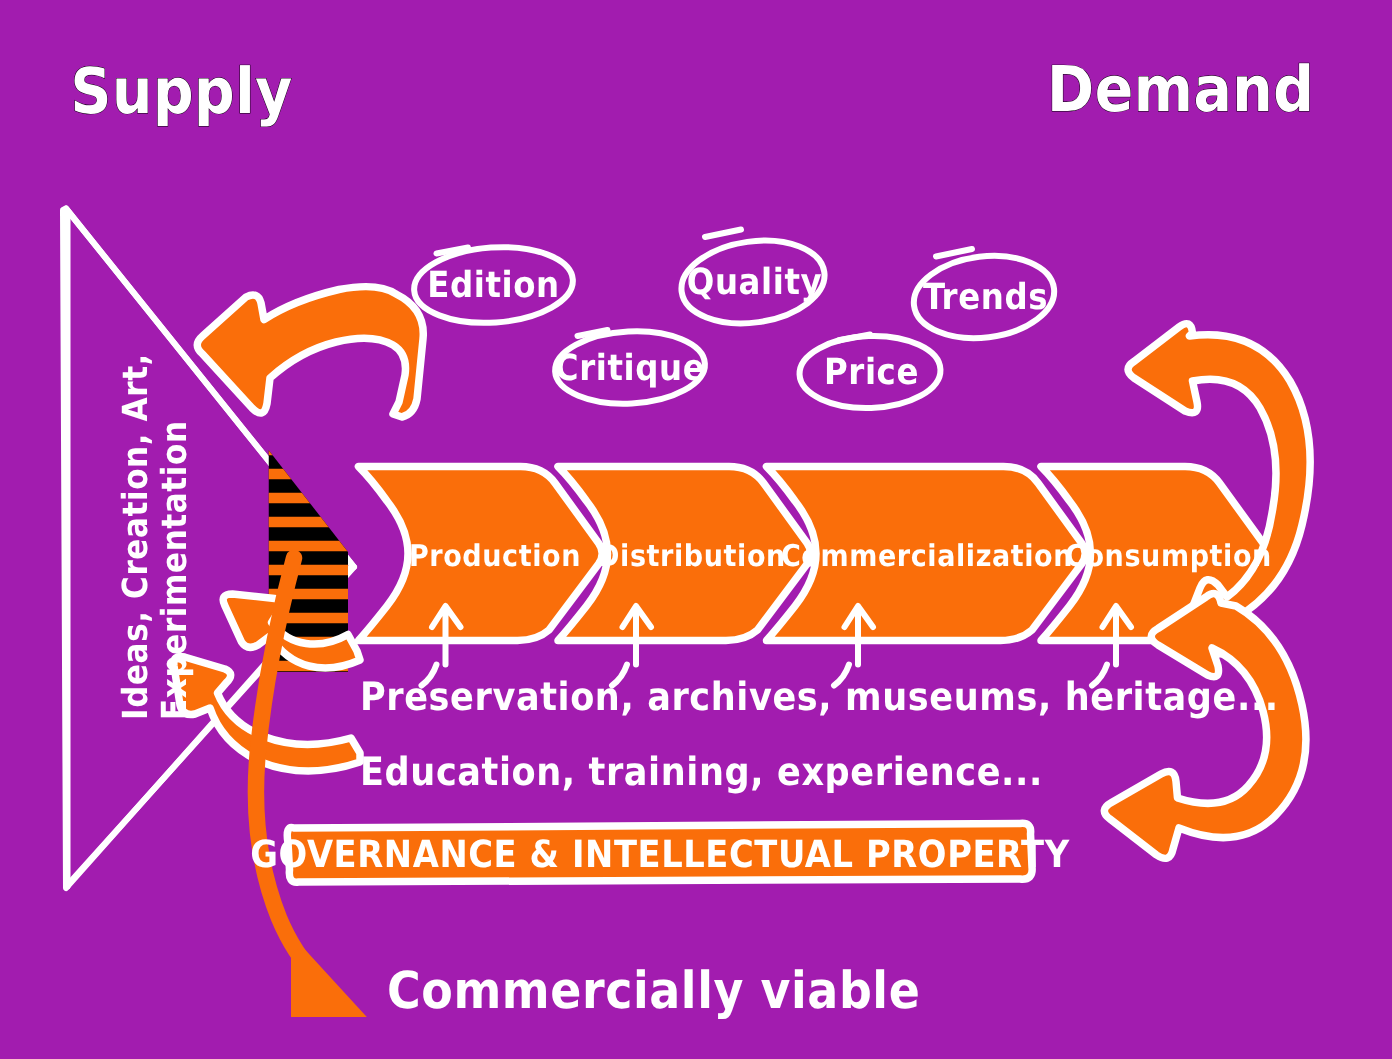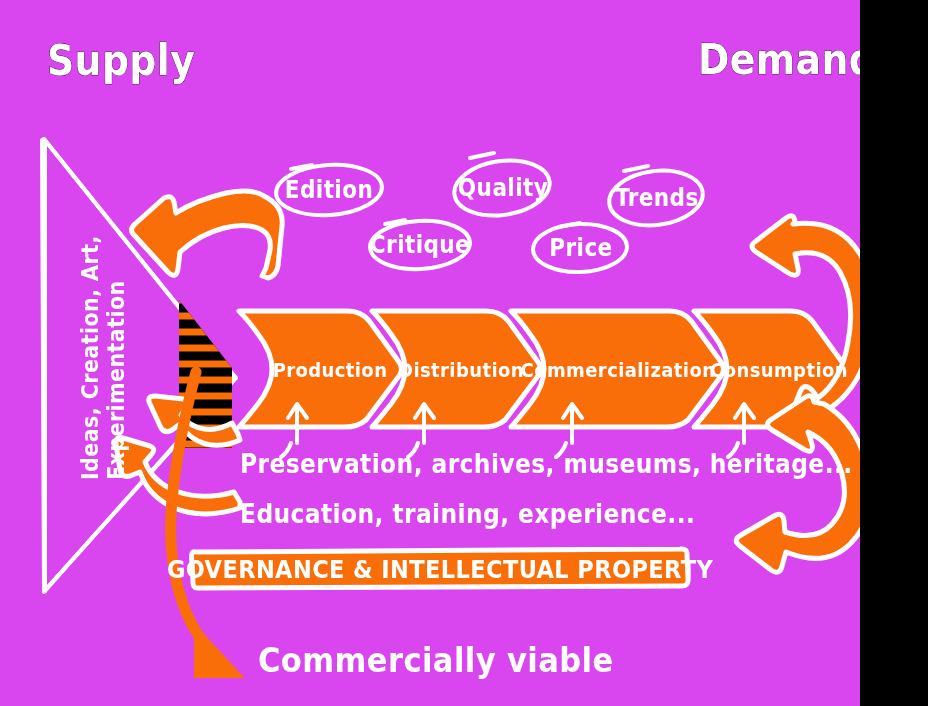--- a/index.html
+++ b/index.html
@@ -1,23 +1,23 @@
 <!DOCTYPE html>
 <html><head>
 <meta charset="utf-8">
 <style>
   html, body {
     margin: 0; padding: 0;
     background: #000000;
   }
   #stage {
     position: relative;
-    width: 860px;
+    width: 928px;
     height: 706px;
-    background: #d946ef;
+    background: #a21caf;
     overflow: hidden;
     font-family: "DejaVu Sans Condensed", "DejaVu Sans", sans-serif;
   }
   #art {
     position: absolute;
     left: 0; top: 0;
     width: 928px;
     height: 706px;
   }
   .hand {

